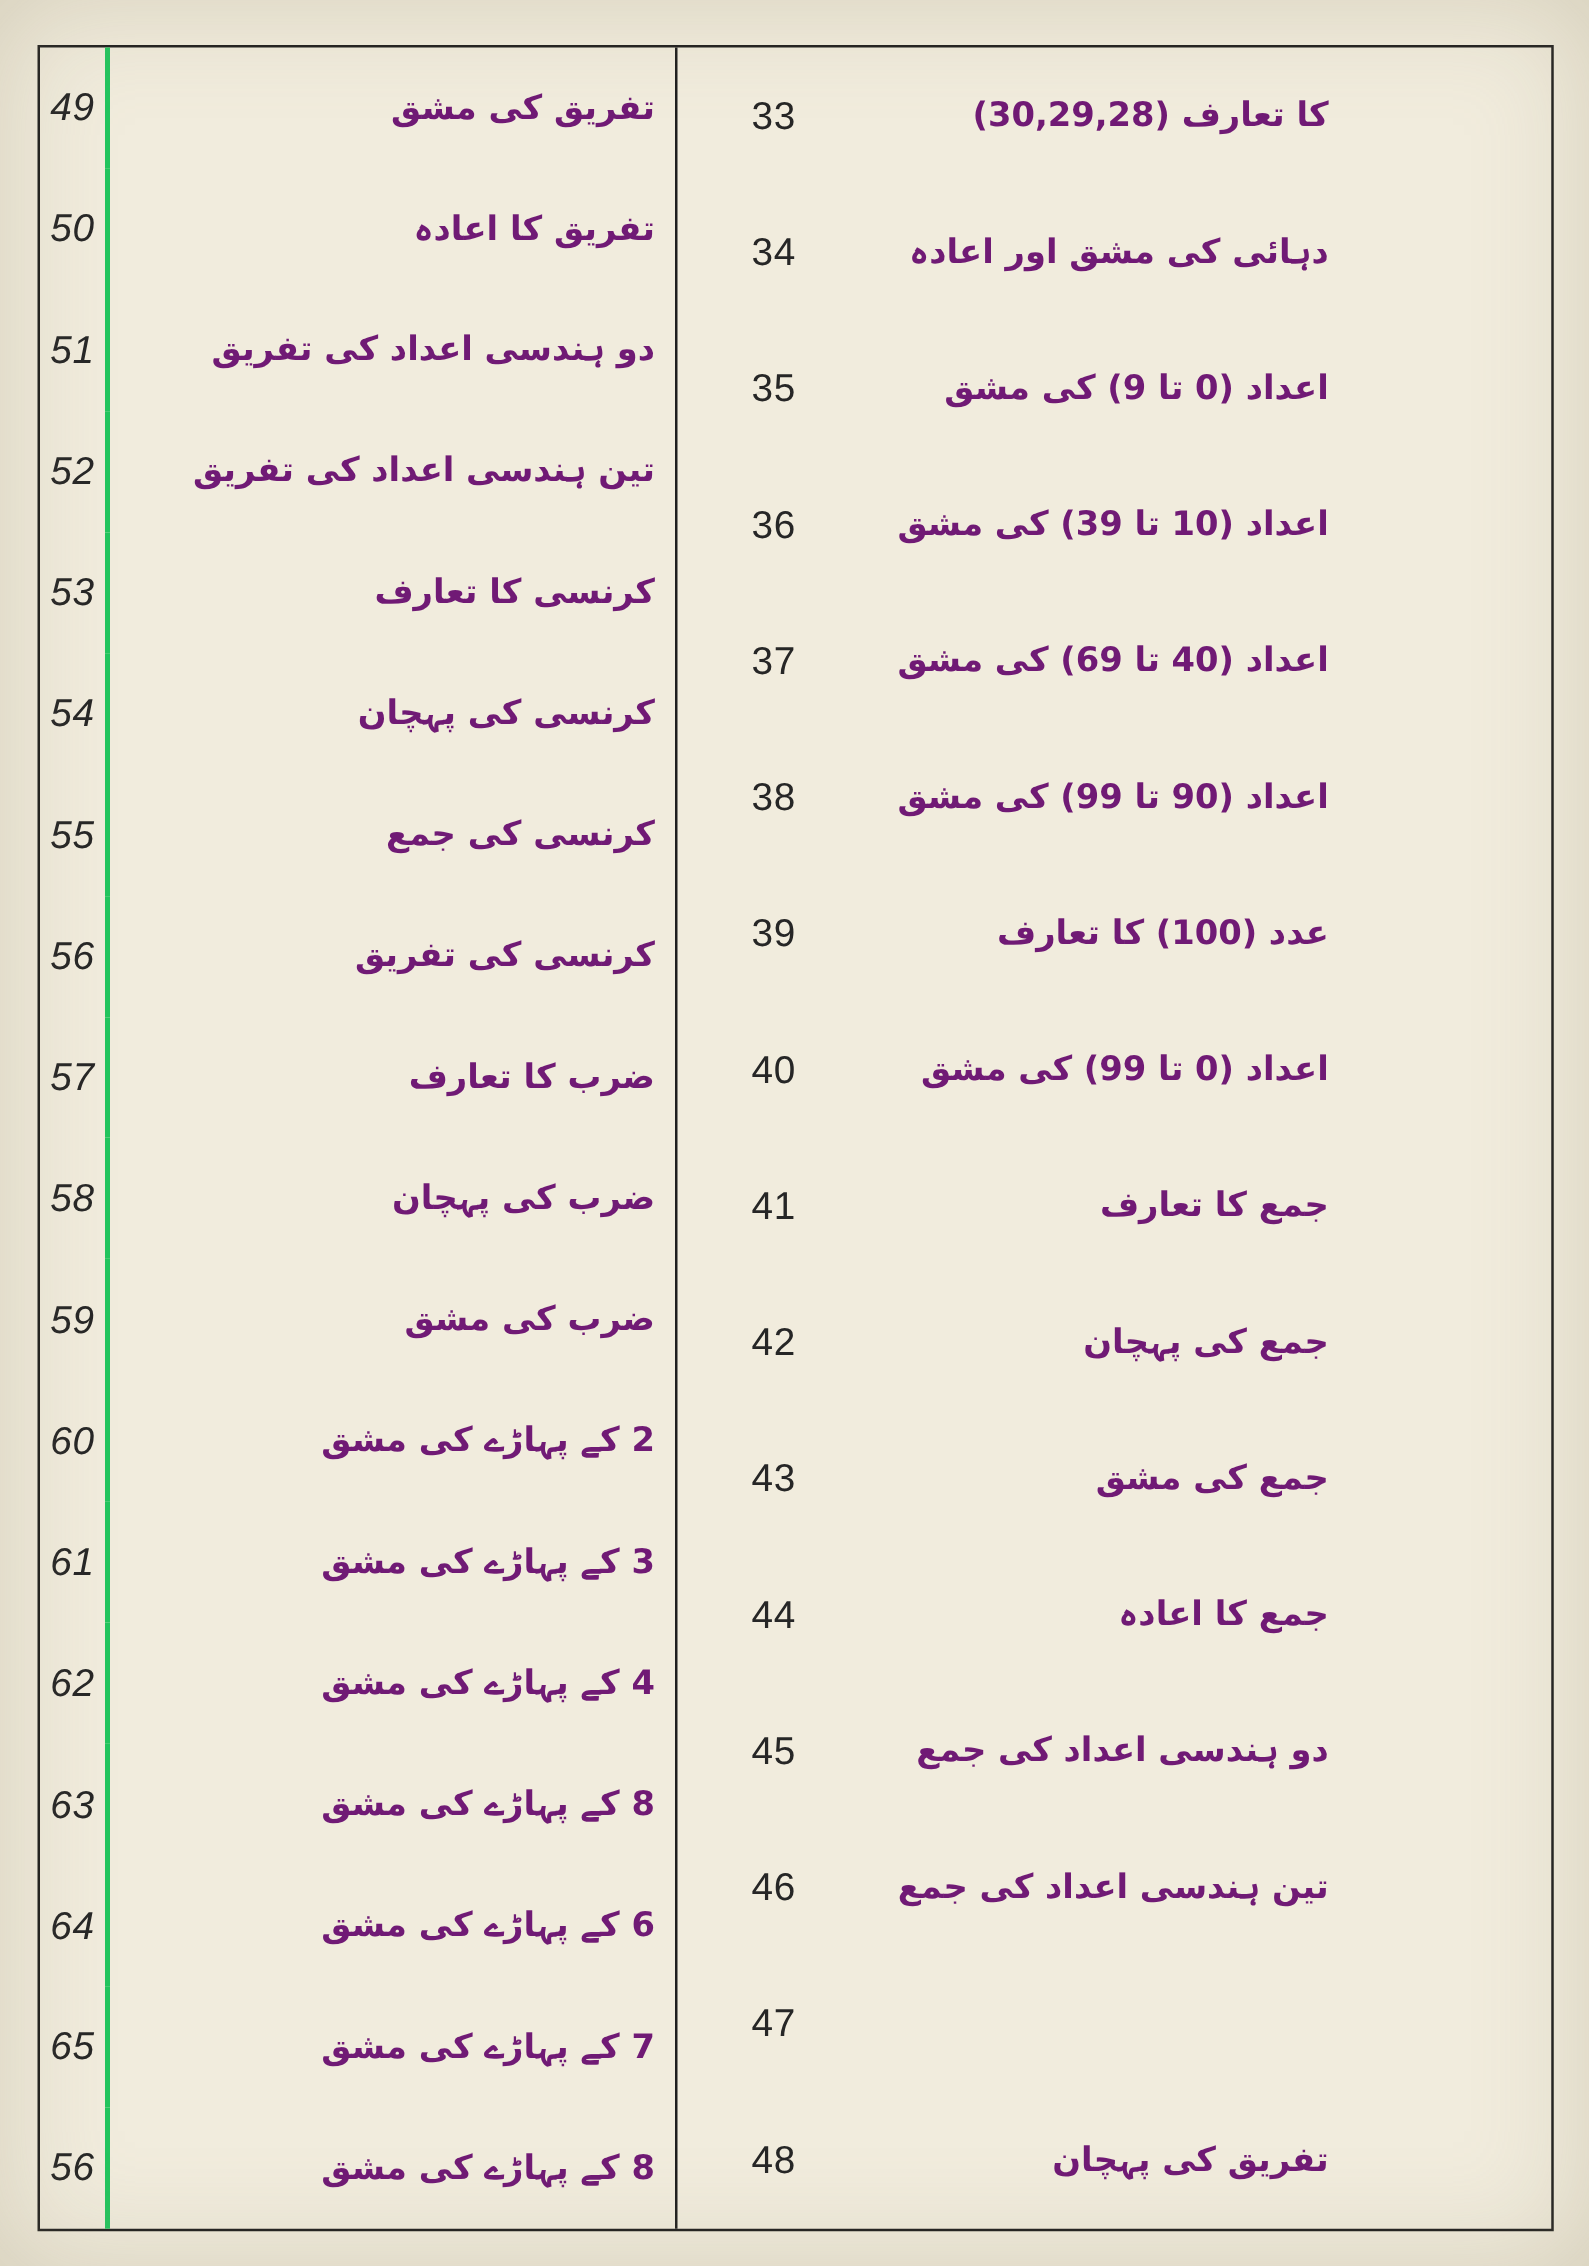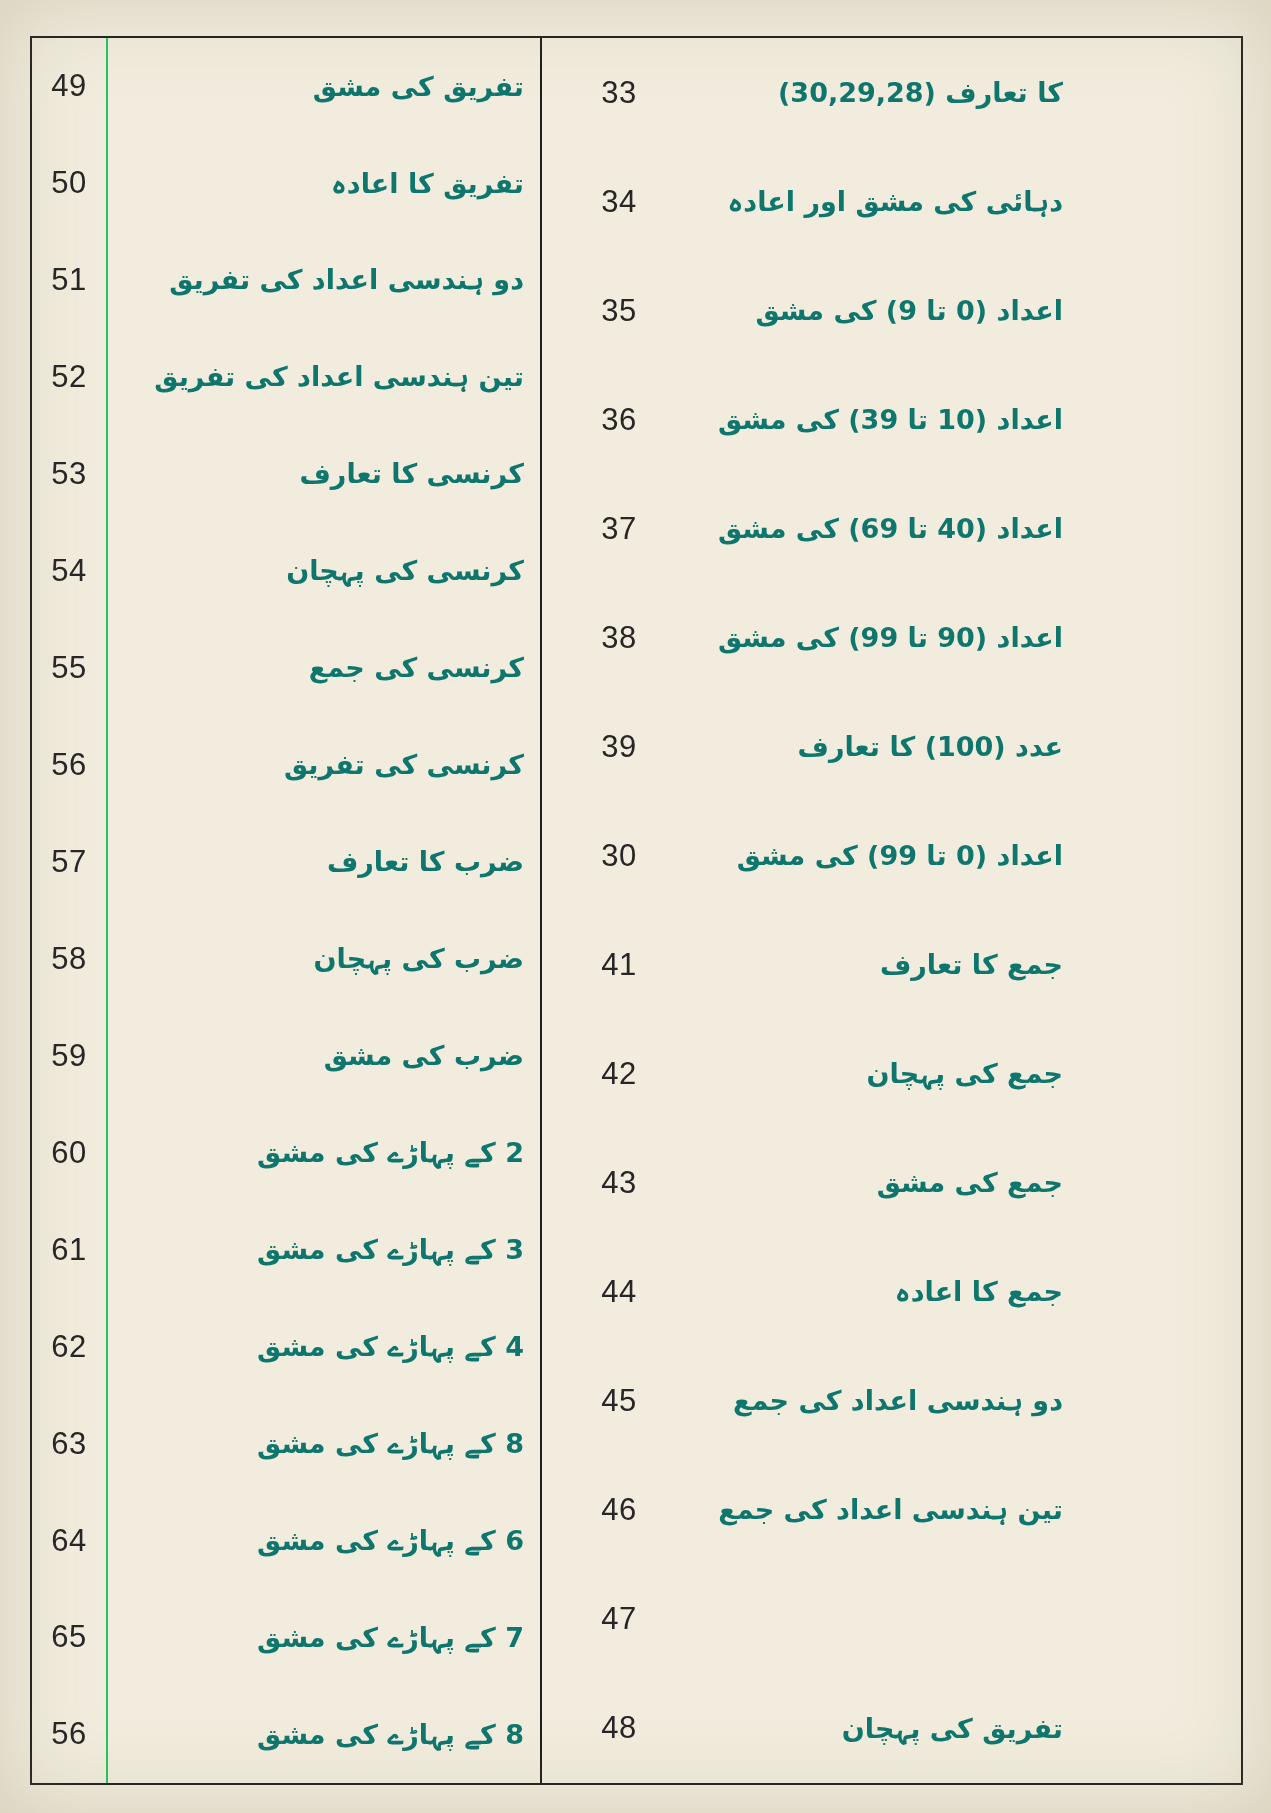--- a/index.html
+++ b/index.html
@@ -46,32 +46,33 @@
   .num-cell {
     display: flex;
     align-items: center;
     justify-content: center;
     font-family: "Liberation Sans", sans-serif;
     font-size: 31px;
     color: #262626;
     letter-spacing: 0.5px;
   }
   .left-half .num-cell {
-    width: 76px;
-    border-right: 2px solid #22c55e;
+    width: 56px;
+    border-right: 4px solid #22c55e;
+    font-style: italic;
   }
   .right-half .num-cell { width: 92px; }
   .title-cell {
     flex: 1;
     display: flex;
     align-items: center;
     direction: rtl;
     font-size: 27px;
     font-weight: bold;
-    color: #0f766e;
+    color: #701a75;
     line-height: 1.25;
   }
   .title-cell .title-text {
     display: block;
     width: 100%;
     text-align: right;
   }
   .left-half .title-cell { padding-right: 16px; padding-left: 10px; }
   .right-half .title-cell { padding-right: 178px; padding-left: 24px; }
 </style>
@@ -250,21 +251,21 @@
   </div>
 
   <div class="row">
     <div class="num-cell">39</div>
     <div class="title-cell">
       <span class="title-text">عدد (100) کا تعارف</span>
     </div>
   </div>
 
   <div class="row">
-    <div class="num-cell">30</div>
+    <div class="num-cell">40</div>
     <div class="title-cell">
       <span class="title-text">اعداد (0 تا 99) کی مشق</span>
     </div>
   </div>
 
   <div class="row">
     <div class="num-cell">41</div>
     <div class="title-cell">
       <span class="title-text">جمع کا تعارف</span>
     </div>

